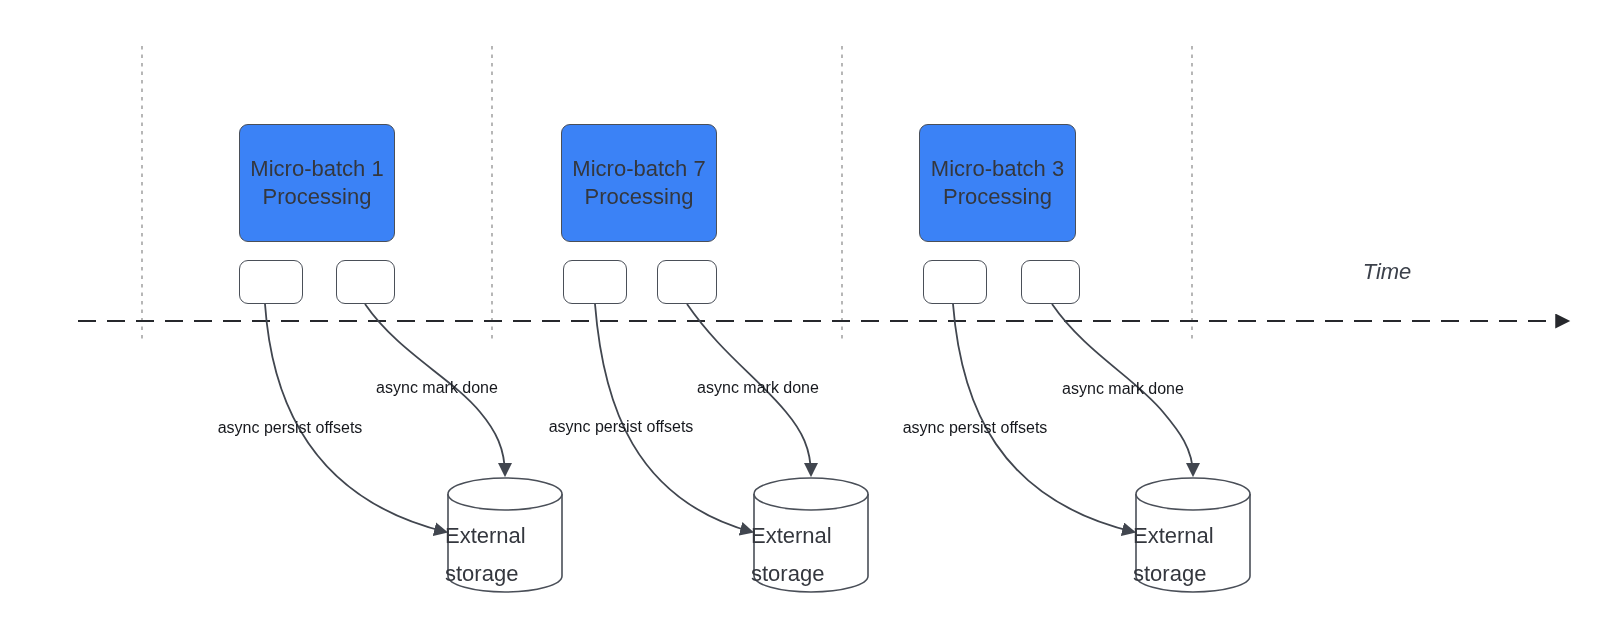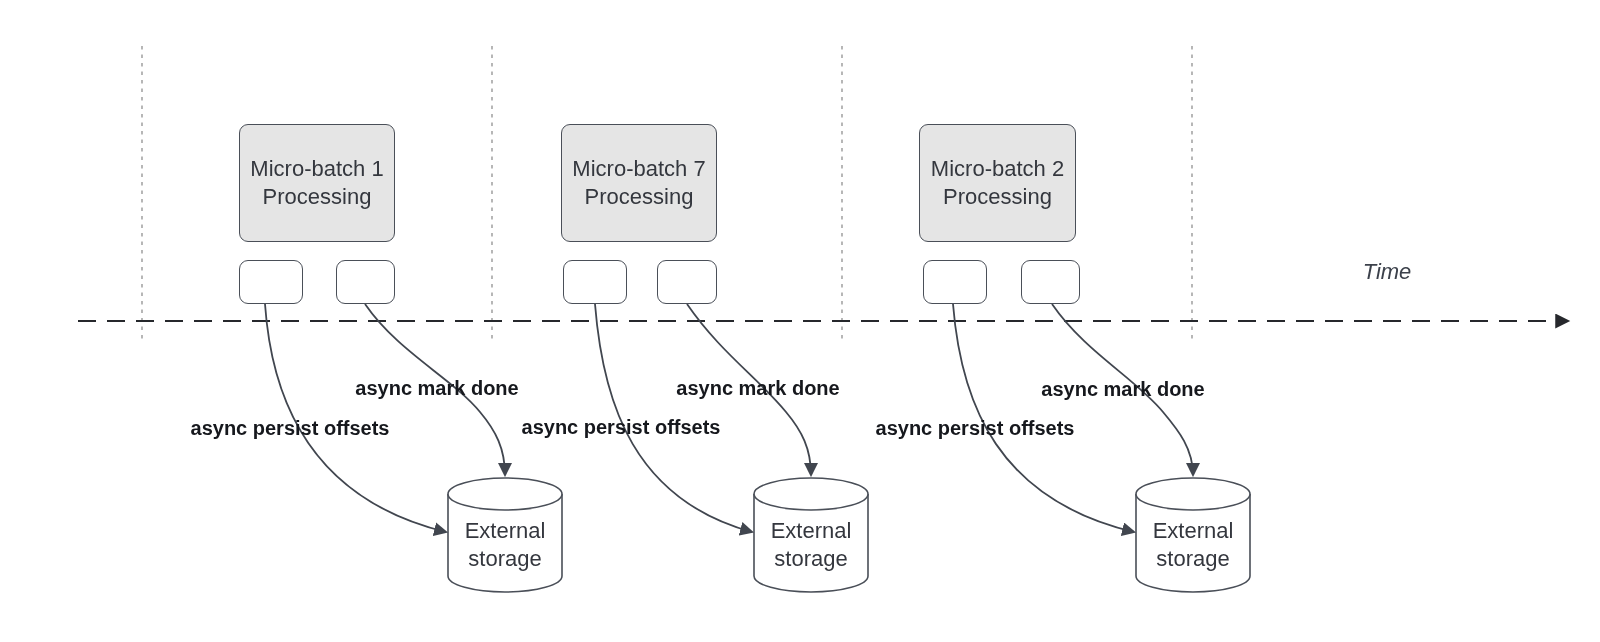--- a/index.html
+++ b/index.html
@@ -13,21 +13,21 @@
   }
   .layer-svg {
     position: absolute;
     left: 0; top: 0;
     width: 1600px; height: 642px;
   }
   .batch-box {
     position: absolute;
     width: 156px;
     height: 118px;
-    background: #e5e5e5;
+    background: #3b82f6;
     border: 1.6px solid #4a4f58;
     border-radius: 9px;
     display: flex;
     align-items: center;
     justify-content: center;
     text-align: center;
     font-size: 22px;
     line-height: 28px;
     color: #34373e;
     box-sizing: border-box;
@@ -36,32 +36,32 @@
     position: absolute;
     height: 44px;
     background: #ffffff;
     border: 1.6px solid #4a4f58;
     border-radius: 9px;
     box-sizing: border-box;
   }
   .curve-label {
     position: absolute;
     transform: translate(-50%, -50%);
-    font-size: 20px;
-    font-weight: 700;
+    font-size: 16px;
+    font-weight: 400;
     color: #16181d;
     white-space: nowrap;
   }
   .storage-label {
     position: absolute;
     width: 120px;
     transform: translateX(-50%);
-    text-align: center;
+    text-align: left;
     font-size: 22px;
-    line-height: 28px;
+    line-height: 38px;
     color: #34373e;
   }
   .time-label {
     position: absolute;
     transform: translate(-50%, -50%);
     font-size: 22px;
     color: #3c414b;
     white-space: nowrap;
   }
 </style>
@@ -121,21 +121,21 @@
   <div class="batch-box" style="left:561px; top:124px;">
     <span>Micro-batch 7 Processing</span>
   </div>
   <div class="task-box" style="left:563px; top:260px; width:64px;"></div>
   <div class="task-box" style="left:657px; top:260px; width:60px;"></div>
   <div class="curve-label" style="left:621px; top:427px;">async persist offsets</div>
   <div class="curve-label" style="left:758px; top:388px;">async mark done</div>
   <div class="storage-label" style="left:811px; top:517px;">External storage</div>
 
   <div class="batch-box" style="left:919px; top:124px; width:157px;">
-    <span>Micro-batch 2 Processing</span>
+    <span>Micro-batch 3 Processing</span>
   </div>
   <div class="task-box" style="left:923px; top:260px; width:64px;"></div>
   <div class="task-box" style="left:1021px; top:260px; width:59px;"></div>
   <div class="curve-label" style="left:975px; top:428px;">async persist offsets</div>
   <div class="curve-label" style="left:1123px; top:389px;">async mark done</div>
   <div class="storage-label" style="left:1193px; top:517px;">External storage</div>
 
   <div class="time-label" style="left:1387px; top:272px;font-style:italic;">Time</div>
 
 </div>

